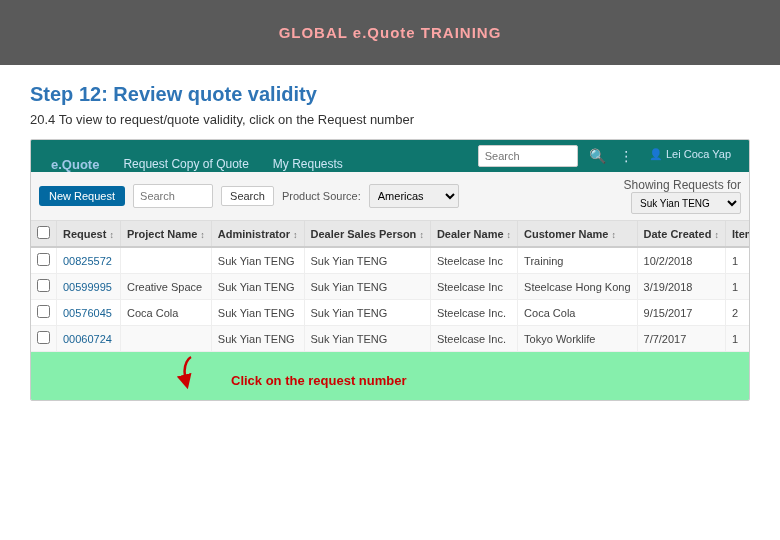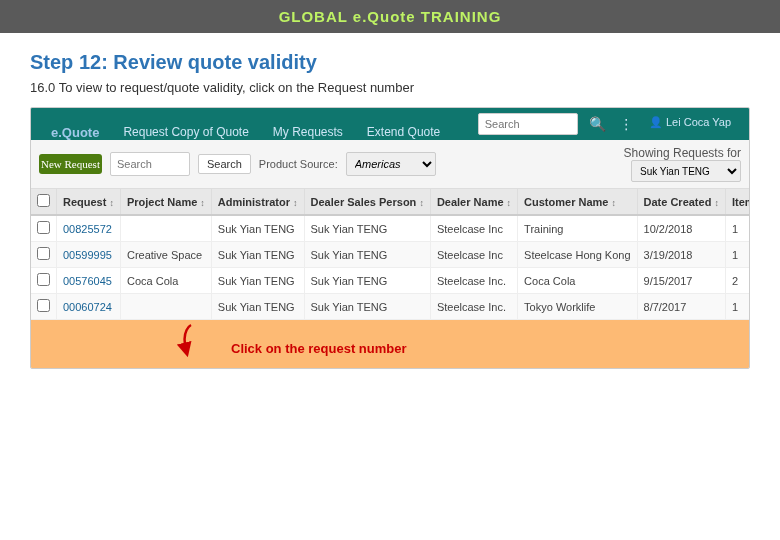--- a/index.html
+++ b/index.html
@@ -8,22 +8,22 @@
       background: #ffffff;
       width: 780px;
       min-height: 540px;
       font-size: 13px;
     }
 
     
     .header-bar {
       background: #5a5a5a;
       text-align: center;
-      padding: 8px 0;
-      color: #bef264;
+      padding: 24px 0;
+      color: #fca5a5;
       font-size: 15px;
       font-weight: bold;
       letter-spacing: 1px;
     }
 
     
     .step-title {
       color: #2e74b5;
       font-size: 20px;
       font-weight: bold;
@@ -107,28 +107,27 @@
     .toolbar {
       background: #f5f5f5;
       border-bottom: 1px solid #ddd;
       padding: 6px 8px;
       display: flex;
       align-items: center;
       gap: 8px;
     }
 
     .btn-new {
-      background: #4d7c0f;
+      background: #0369a1;
       color: #fff;
       border: none;
       border-radius: 3px;
-      padding: 4px 2px;
-      font-size: 11px;
-      cursor: pointer;
-      font-family: Liberation Serif, serif;
+      padding: 4px 10px;
+      font-size: 11px;
+      cursor: pointer;
     }
 
     .search-input {
       border: 1px solid #ccc;
       border-radius: 2px;
       height: 24px;
       padding: 0 6px;
       font-size: 11px;
       width: 80px;
     }
@@ -148,21 +147,20 @@
       color: #555;
     }
 
     .product-select {
       border: 1px solid #ccc;
       border-radius: 2px;
       height: 24px;
       padding: 0 4px;
       font-size: 11px;
       width: 90px;
-      font-style: italic;
     }
 
     .toolbar-spacer { flex: 1; }
 
     .showing-info {
       font-size: 12px;
       color: #555;
       text-align: right;
     }
 
@@ -222,21 +220,21 @@
 
     .link-blue {
       color: #1a6496;
       text-decoration: none;
       cursor: pointer;
     }
 
     
     .annotation-container {
       position: relative;
-      background: #fdba74;
+      background: #86efac;
     }
 
     .arrow-annotation {
       display: flex;
       align-items: flex-end;
       padding: 0 0 8px 140px;
       position: relative;
     }
 
     .arrow-svg {
@@ -258,29 +256,28 @@
     }
   </style>
 </head>
 <body>
 
 <div class="header-bar">
   <span>GLOBAL e.Quote TRAINING</span>
 </div>
 
 <div class="step-title">Step 12: Review quote validity</div>
-<div class="step-subtitle">16.0   To view to request/quote validity, click on the Request number</div>
+<div class="step-subtitle">20.4   To view to request/quote validity, click on the Request number</div>
 
 <div class="app-container">
 
   <div class="app-navbar">
     <div class="nav-brand">e.Quote</div>
     <div class="nav-item">Request Copy of Quote</div>
     <div class="nav-item">My Requests</div>
-    <div class="nav-item">Extend Quote</div>
     <div class="nav-spacer"></div>
     <div class="nav-search">
       <input class="search-input" type="text" placeholder="Search" style="">
     </div>
     <span class="nav-icon">🔍</span>
     <span class="nav-icon">⋮</span>
     <div class="nav-user">
       <span>👤</span>
       <span>Lei Coca Yap</span>
     </div>
@@ -359,21 +356,21 @@
 
   </tr>
           <tr>
     <td><input type="checkbox" style=""></td>
     <td><a class="link-blue">00060724</a></td>
     <td></td>
     <td>Suk Yian TENG</td>
     <td>Suk Yian TENG</td>
     <td>Steelcase Inc.</td>
     <td>Tokyo Worklife</td>
-    <td>8/7/2017</td>
+    <td>7/7/2017</td>
     <td>1</td>
 
   </tr>
         </tbody>
     </table>
 
     <div class="arrow-annotation">
       <svg class="arrow-svg" viewBox="0 0 40 40">
         <defs>
           <marker id="arrowhead" markerWidth="6" markerHeight="6" refX="3" refY="3" orient="auto">

